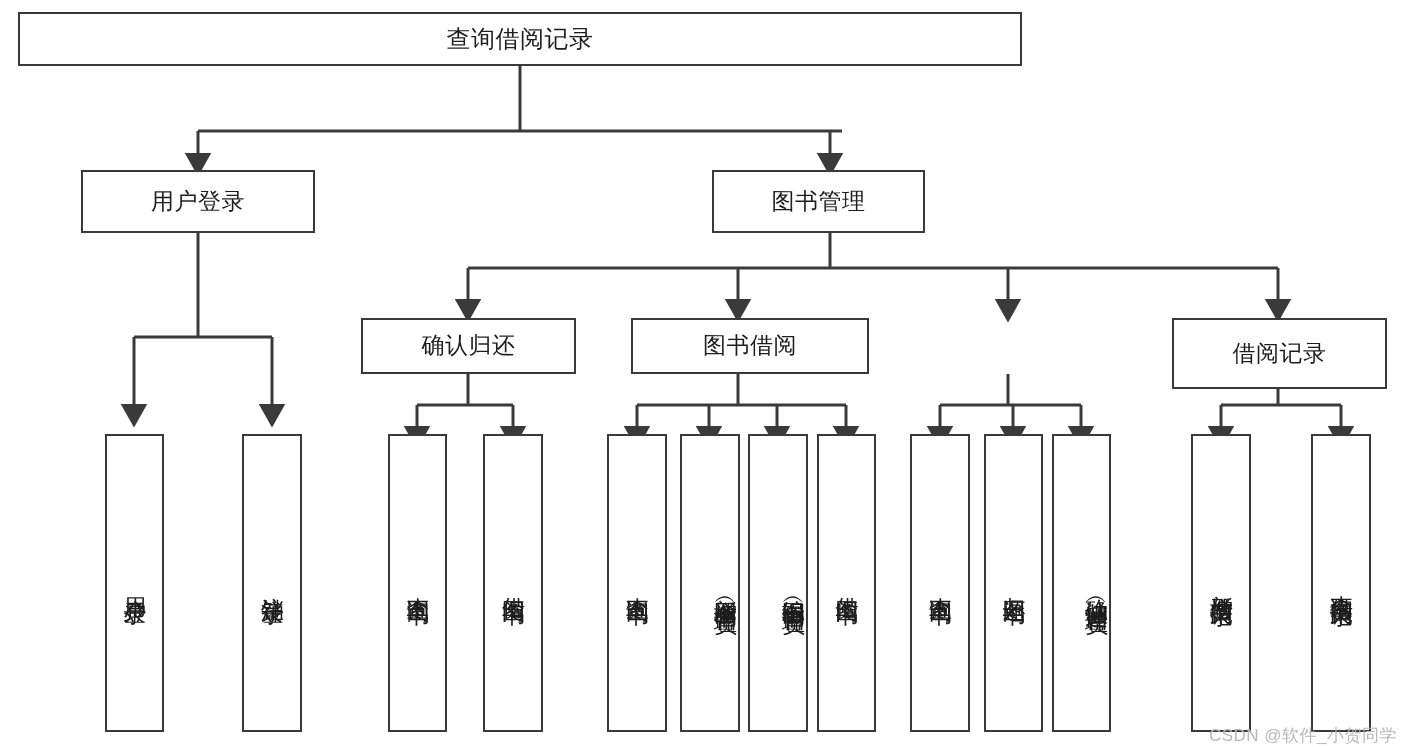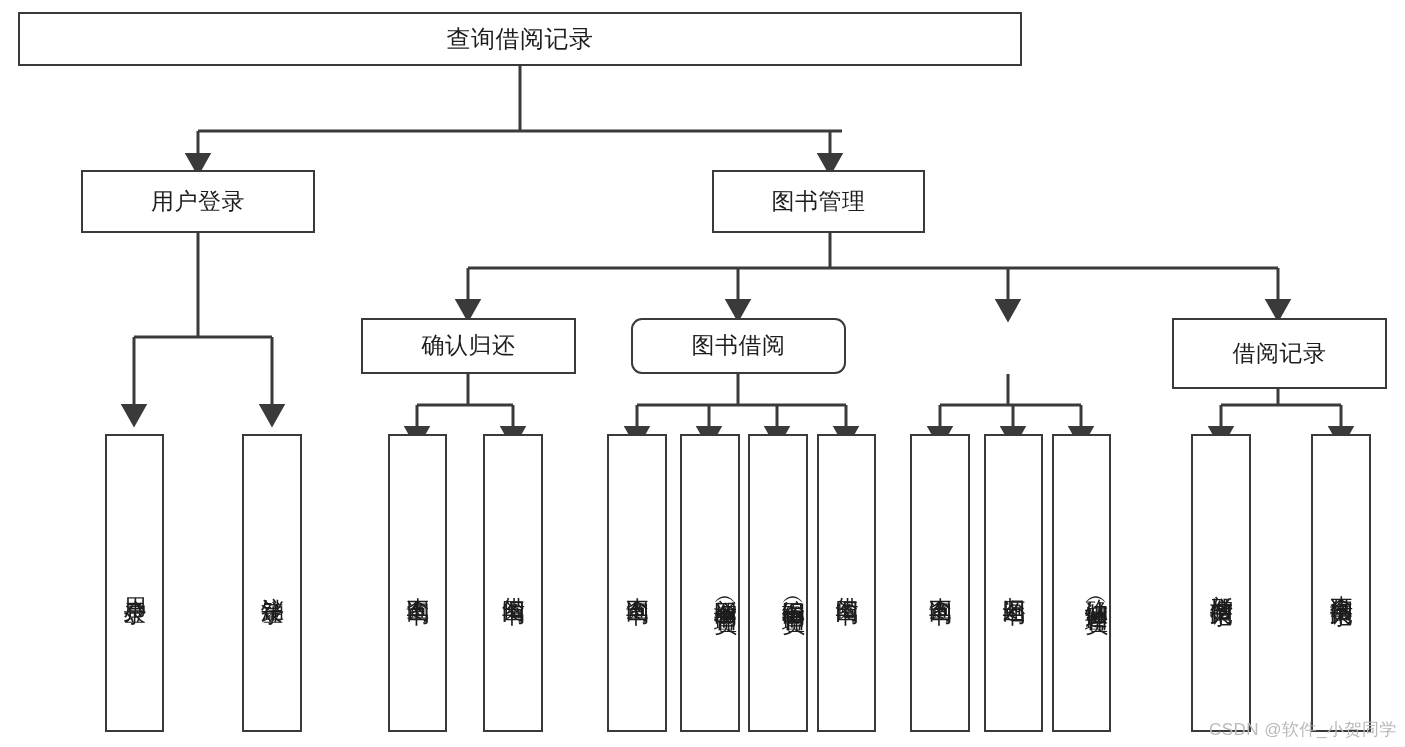--- a/index.html
+++ b/index.html
@@ -56,21 +56,21 @@
     justify-content: center;
     padding-top: 14px;
   }
   .node-v.centered {
     align-items: center;
     padding-top: 0;
   }
   .watermark {
     position: absolute;
     right: 8px;
-    bottom: 6px;
+    bottom: 0;
     font-size: 17px;
     color: #b9b9b9;
     letter-spacing: 0.5px;
     white-space: nowrap;
     pointer-events: none;
   }
 </style>
 </head>
 <body>
 
@@ -128,21 +128,21 @@
   </svg>
 
   <div class="node node-h node-root" style="left:18px; top:12px; width:1004px; height:54px;">查询借阅记录</div>
 
   <div class="node node-h" style="left:81px; top:170px; width:234px; height:63px;">用户登录</div>
 
   <div class="node node-h" style="left:712px; top:170px; width:213px; height:63px;">图书管理</div>
 
   <div class="node node-h" style="left:361px; top:318px; width:215px; height:56px;">确认归还</div>
 
-  <div class="node node-h" style="left:631px; top:318px; width:215px; height:56px;border-radius:11px;">图书借阅</div>
+  <div class="node node-h" style="left:631px; top:318px; width:238px; height:56px;">图书借阅</div>
 
 
   <div class="node node-h" style="left:1172px; top:318px; width:215px; height:71px;">借阅记录</div>
 
   <div class="node node-v centered" style="left:105px; top:434px; width:59px; height:298px;">用户登录</div>
 
   <div class="node node-v centered" style="left:242px; top:434px; width:60px; height:298px;">注销登录</div>
 
   <div class="node node-v centered" style="left:388px; top:434px; width:59px; height:298px;">查询图书</div>
 

